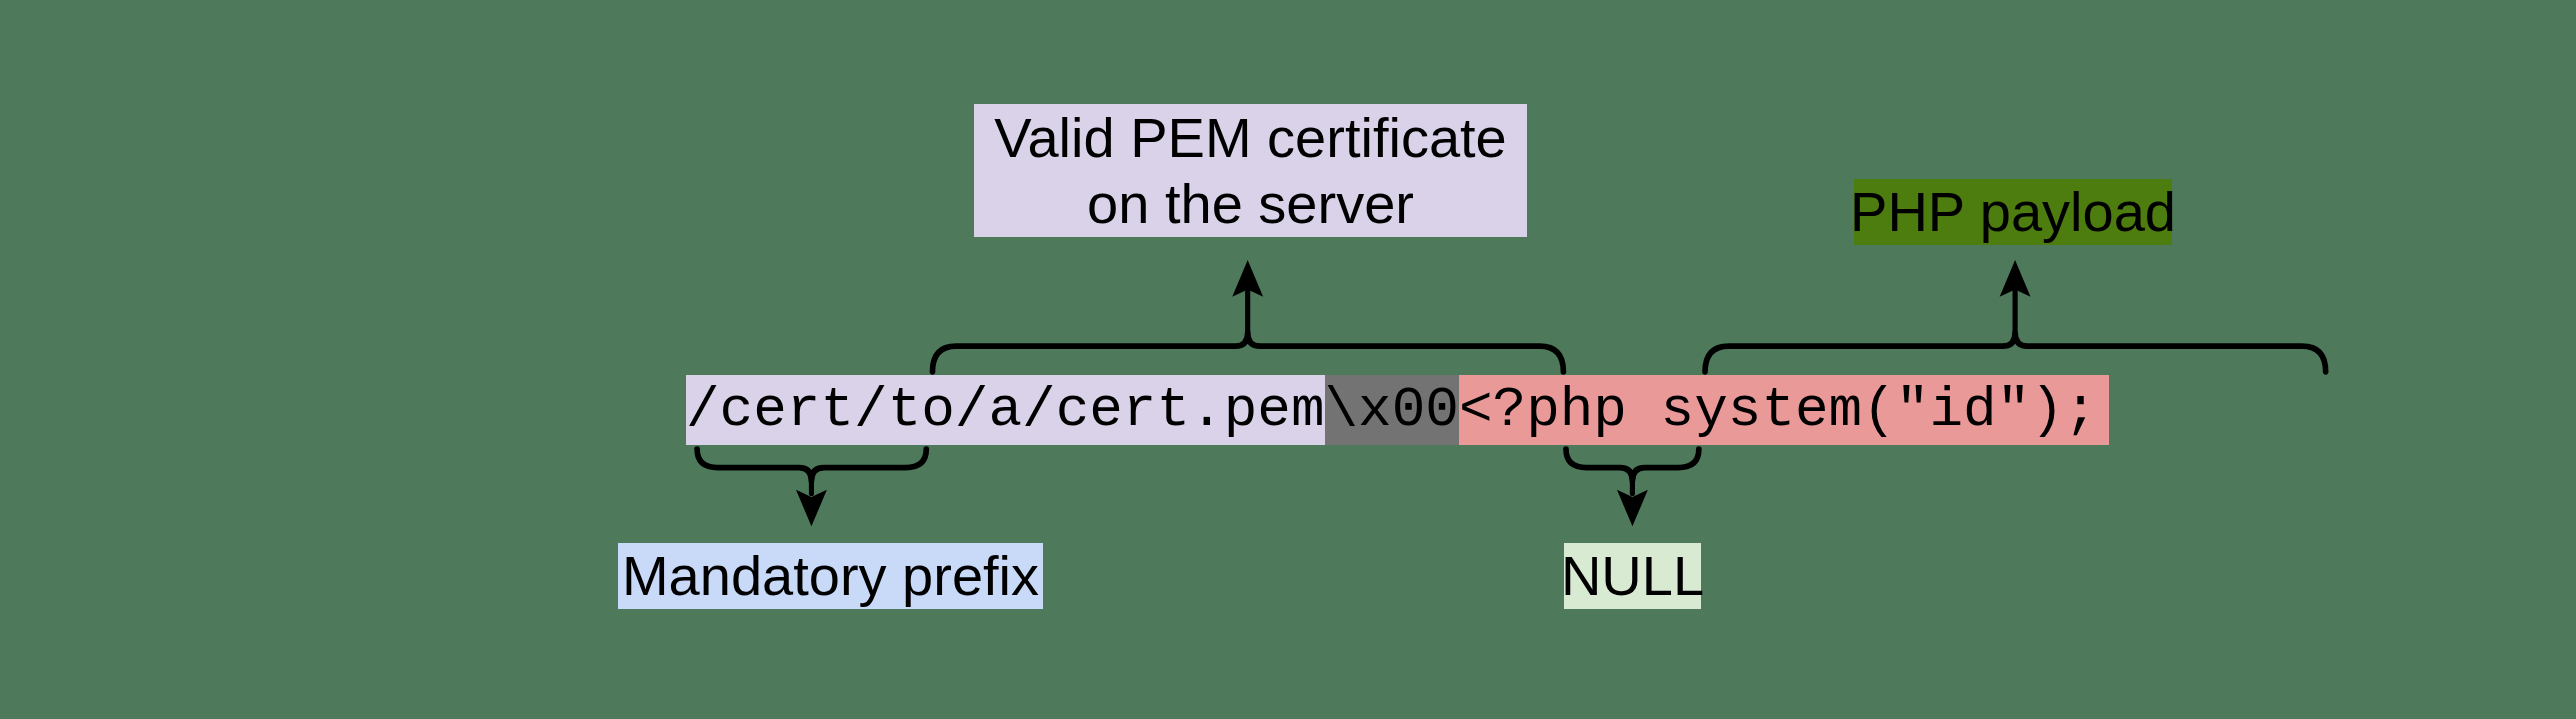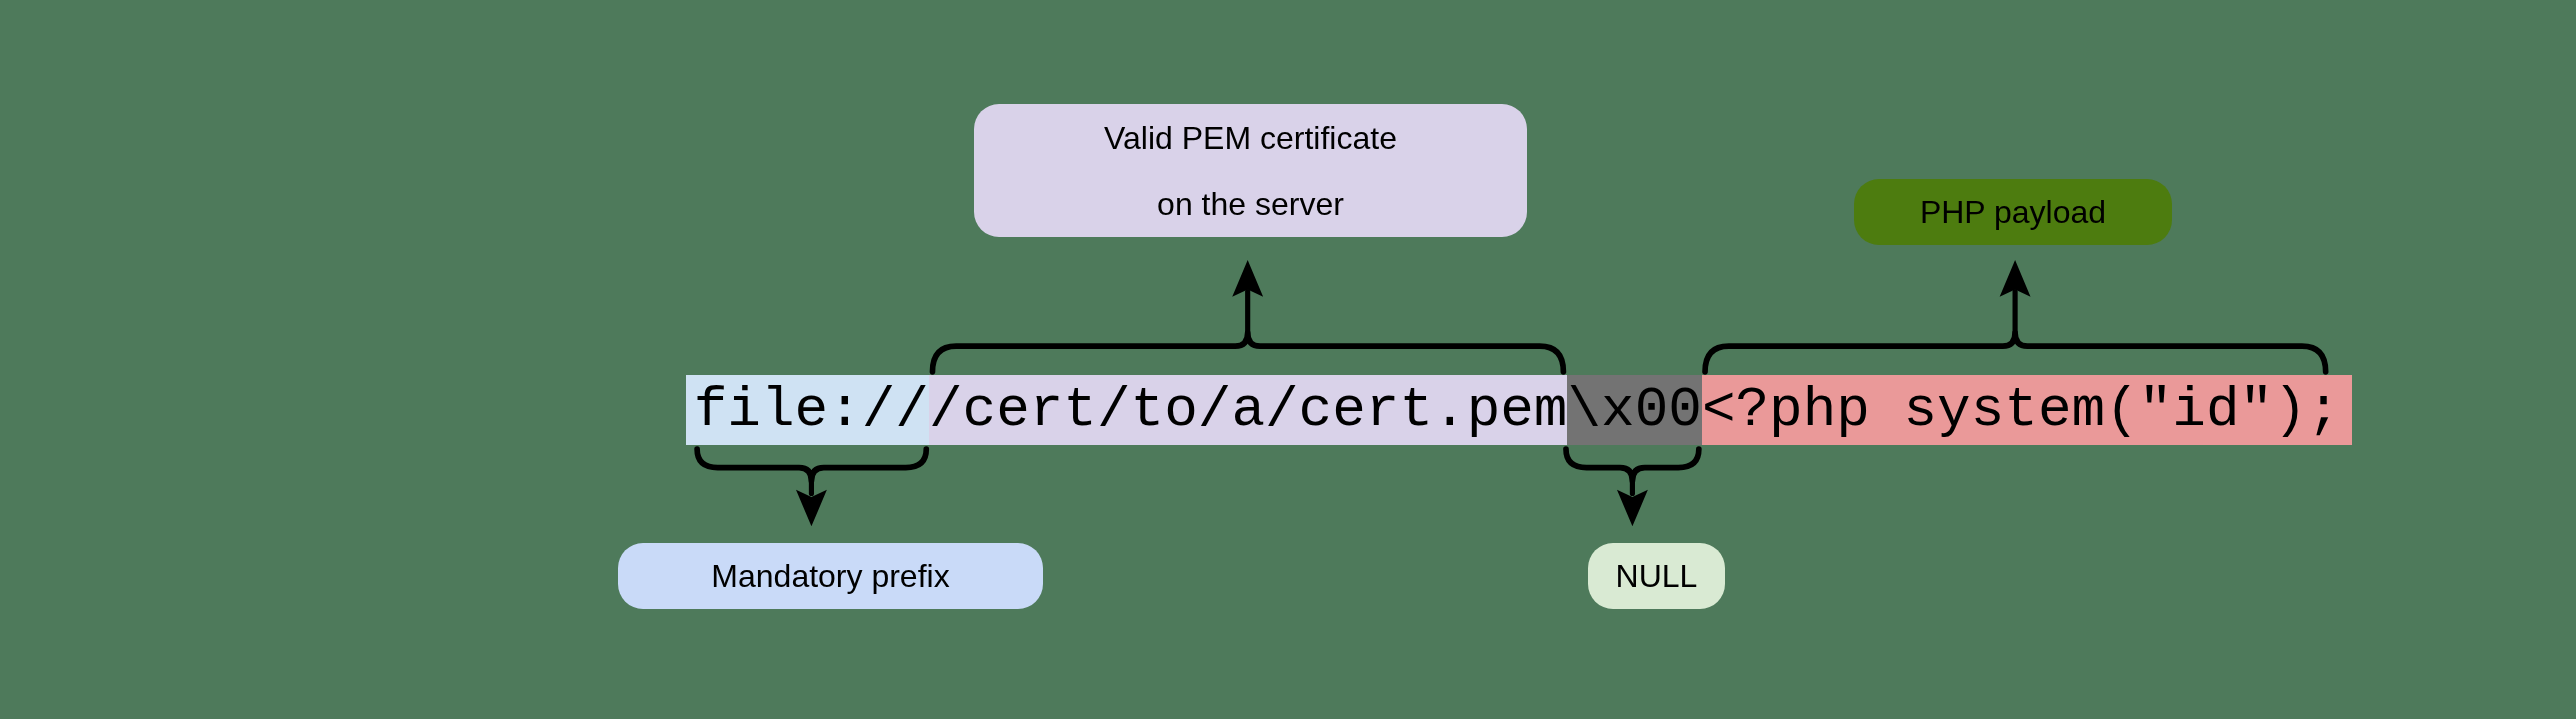--- a/index.html
+++ b/index.html
@@ -35,24 +35,23 @@
 
   
   .label-box {
     position: absolute;
     display: flex;
     flex-direction: column;
     align-items: center;
     justify-content: flex-end;
     text-align: center;
     color: #000;
-    font-size: 32px;
+    font-size: 56px;
     line-height: 66px;
     white-space: nowrap;
-    border-radius: 25px;
   }
   .label-cert   { left: 974px; top: 104px;  width: 553px; height: 133px; }
   .label-php    { left: 1854px; top: 179px;  width: 318px;  height: 66px; }
   .label-prefix { left: 618px; top: 543px; width: 425px;  height: 66px; }
   .label-null   { left: 1564px; top: 543px; width: 137px;  height: 66px; }
 
   
   svg.overlay {
     position: absolute;
     left: 0; top: 0;
@@ -73,36 +72,35 @@
     stroke-linecap: round;
   }
   .arrow-head { fill: #000; stroke: none; }
 </style>
 </head>
 <body>
 
 <div class="canvas" style="background: rgb(78, 122, 91);">
 
   <div class="code-band">
-    <span class="code-seg first" style="background: rgb(207, 226, 243);">file://</span>
     <span class="code-seg" style="background: rgb(217, 210, 233);">/cert/to/a/cert.pem</span>
     <span class="code-seg" style="background: #737373;">\x00</span>
     <span class="code-seg last" style="background: rgb(234, 153, 153);">&lt;?php system("id");</span>
   </div>
 
   <div class="label-box label-cert" style="background: rgb(217, 210, 233);">
     <span>Valid PEM certificate</span>
     <span>on the server</span>
   </div>
 
   <div class="label-box label-php" style="background: #4d7c0f;">PHP payload</div>
 
   <div class="label-box label-prefix" style="background: rgb(201, 218, 248);">Mandatory prefix</div>
 
-  <div class="label-box label-null" style="background: rgb(217, 234, 211); margin-left: 24px;">NULL</div>
+  <div class="label-box label-null" style="background: rgb(217, 234, 211);">NULL</div>
 
   <svg class="overlay" viewBox="0 0 5884 1396" xmlns="http://www.w3.org/2000/svg">
 
     <path class="brace" d="M 1810 722 Q 1810 672 1856 672 L 2398 672 Q 2422 672 2422 646
              Q 2422 672 2446 672 L 2989 672 Q 3035 672 3035 722" style="stroke: rgb(0, 0, 0);"></path>
 
     <path class="arrow-stem" d="M 2422 648 L 2422 566" style="stroke: rgb(0, 0, 0);"></path>
     <path class="arrow-head" d="M 2422 505 L 2392 576 L 2422 562 L 2452 576 Z" style="fill: rgb(0, 0, 0);"></path>
 
     <path class="brace" d="M 3310 722 Q 3310 672 3356 672 L 3888 672 Q 3912 672 3912 646

